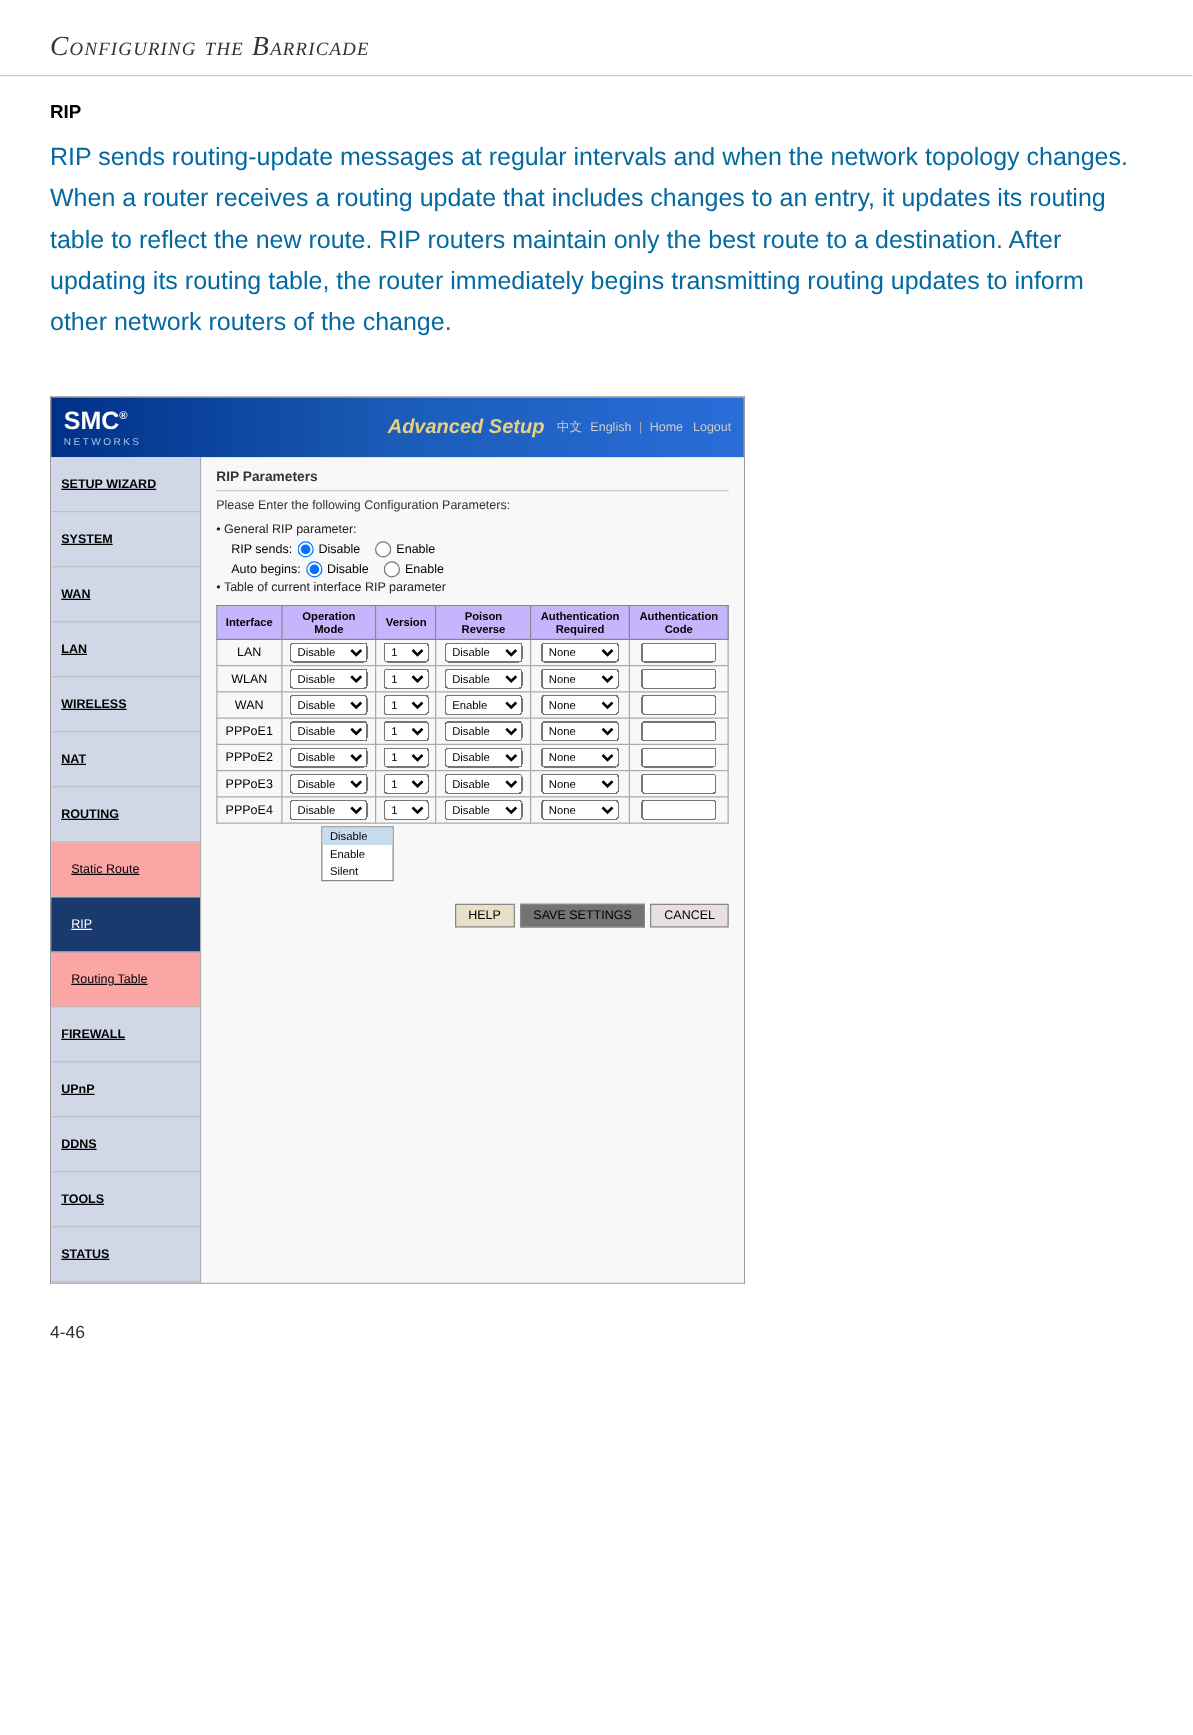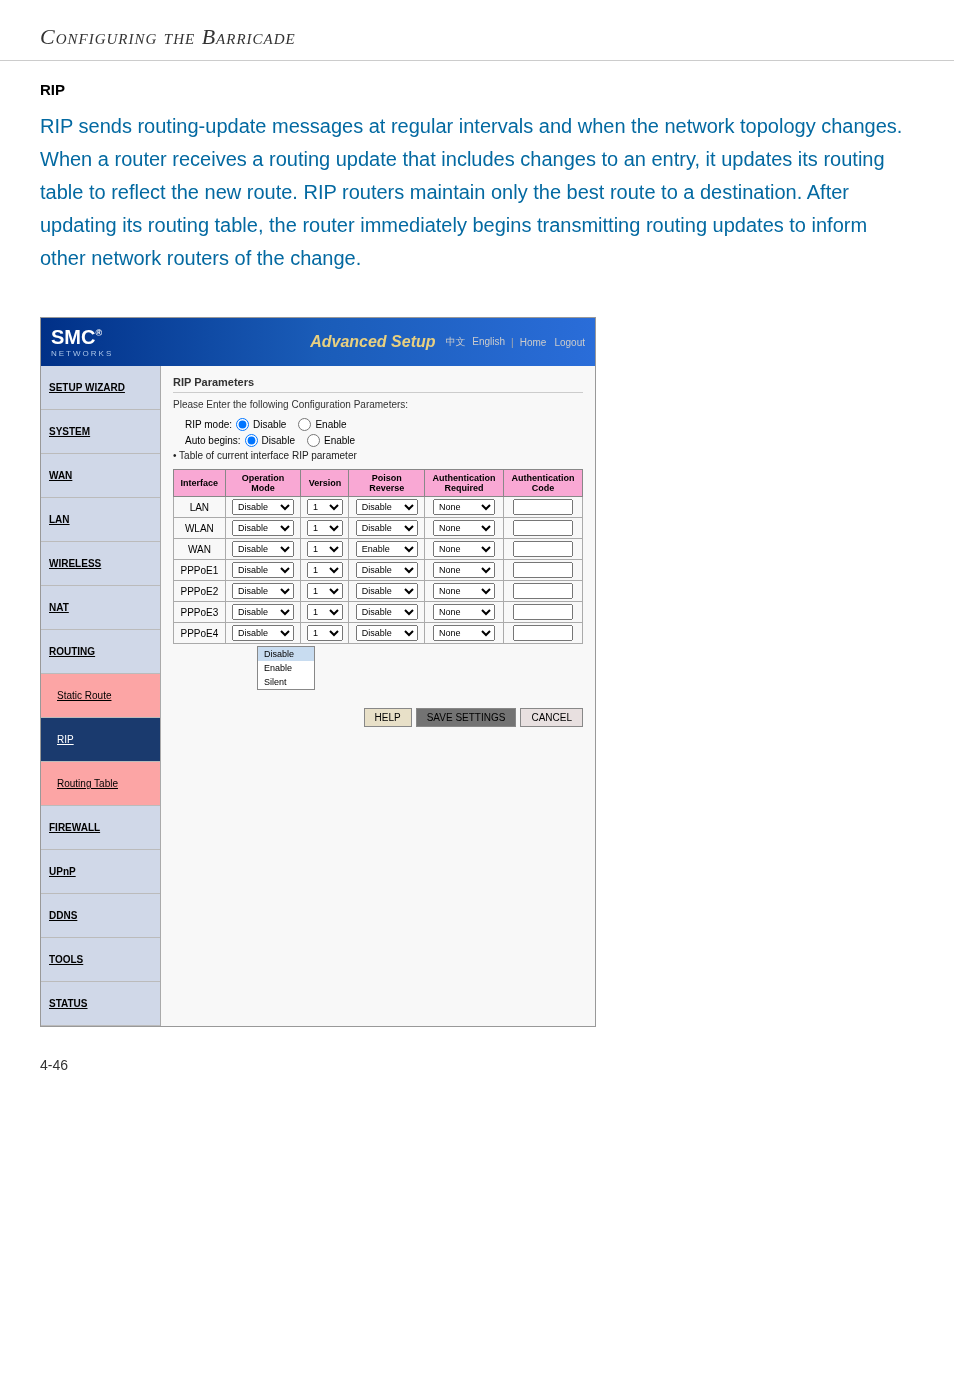--- a/index.html
+++ b/index.html
@@ -173,21 +173,21 @@
 
     
     .rip-table {
       width: 100%;
       border-collapse: collapse;
       font-size: 10px;
       margin-top: 8px;
       margin-bottom: 10px;
     }
     .rip-table th {
-      background: #f9a8d4;
+      background: #c4b5fd;
       border: 1px solid #888;
       padding: 3px 5px;
       text-align: center;
       font-size: 9px;
       font-weight: bold;
     }
     .rip-table td {
       border: 1px solid #aaa;
       padding: 2px 4px;
       text-align: center;
@@ -292,23 +292,24 @@
       <div class="sidebar-item">DDNS</div>
       <div class="sidebar-item">TOOLS</div>
       <div class="sidebar-item">STATUS</div>
     </div>
 
     <div class="content-area">
       <div class="content-title">RIP Parameters</div>
       <div class="content-desc">Please Enter the following Configuration Parameters:</div>
 
       
+      <div class="bullet-item">General RIP parameter:</div>
 
       <div class="radio-group">
-        <span>RIP mode:</span>
+        <span>RIP sends:</span>
         <input type="radio" name="rip_mode" value="Disable" checked="" style="">
         <label>Disable</label>
         <input type="radio" name="rip_mode" value="Enable" style="">
         <label>Enable</label>
       </div>
 
       <div class="radio-group">
         <span>Auto begins:</span>
         <input type="radio" name="auto_summary" value="Disable" checked="" style="">
         <label>Disable</label>

